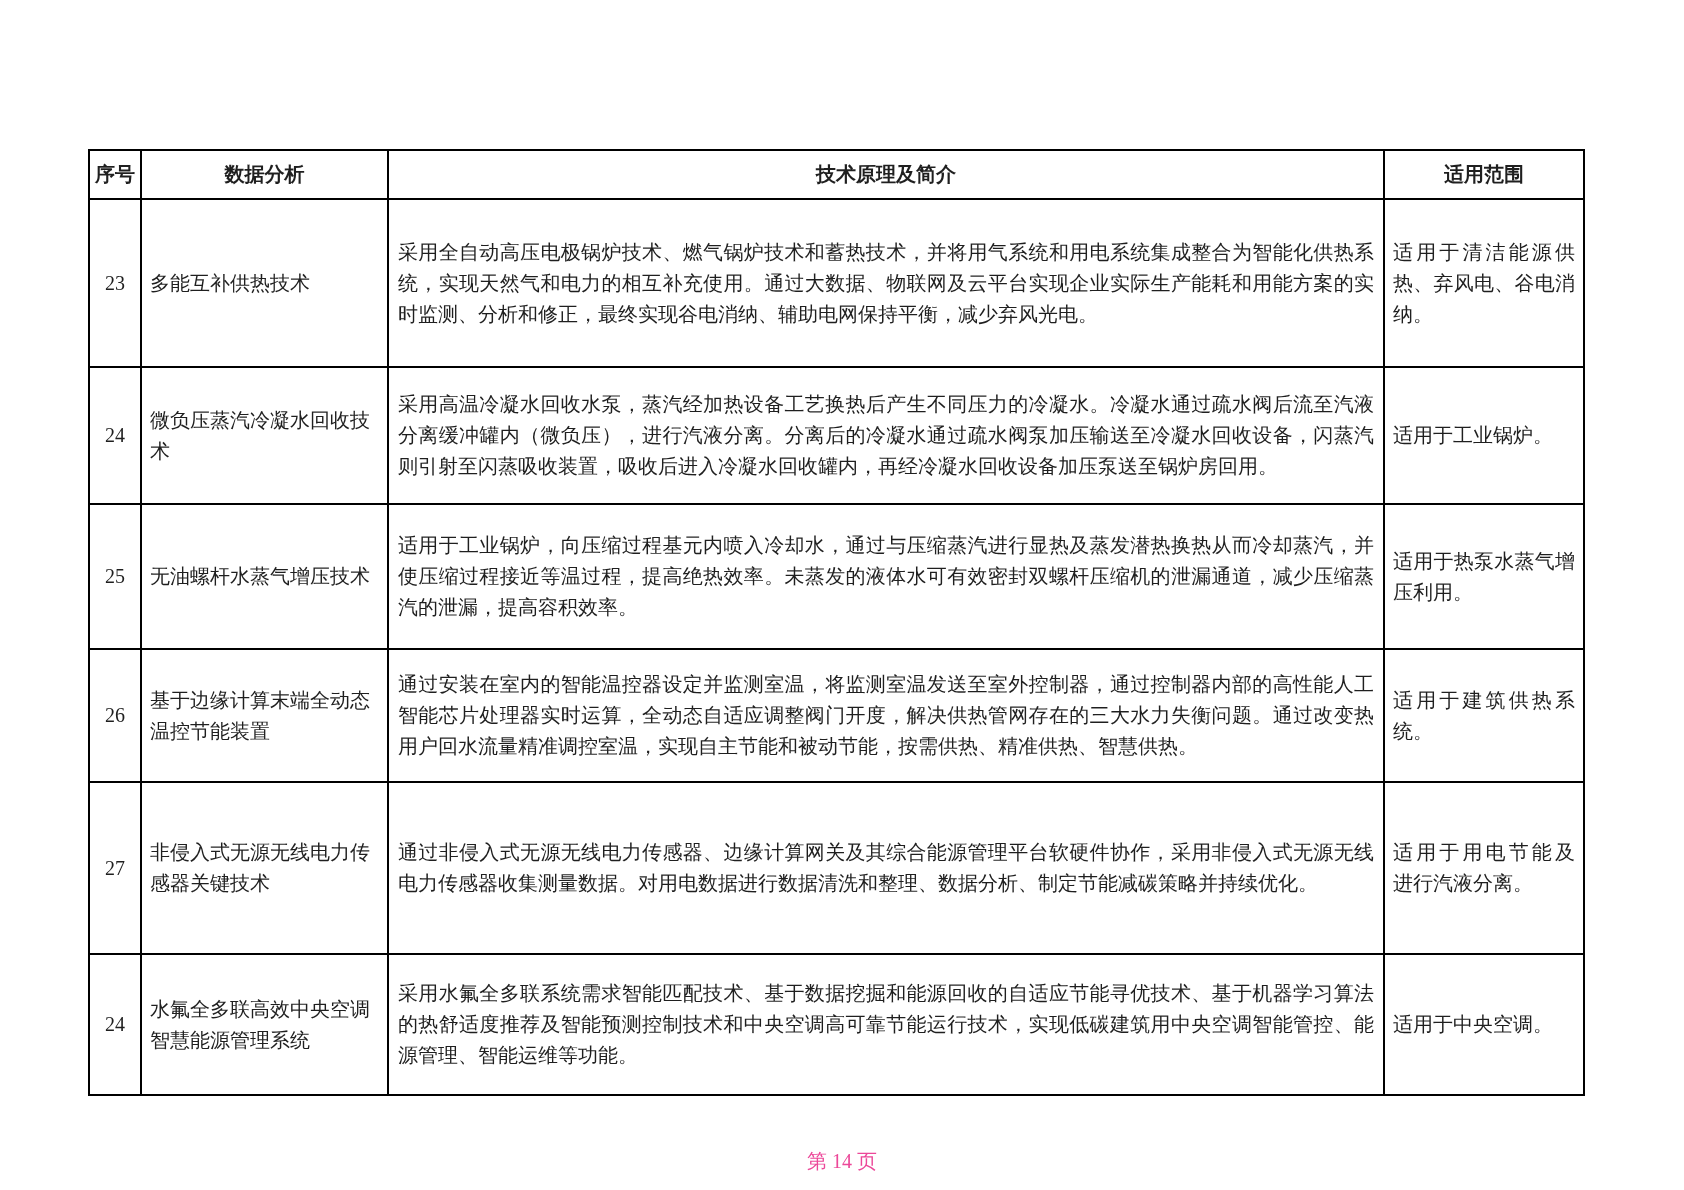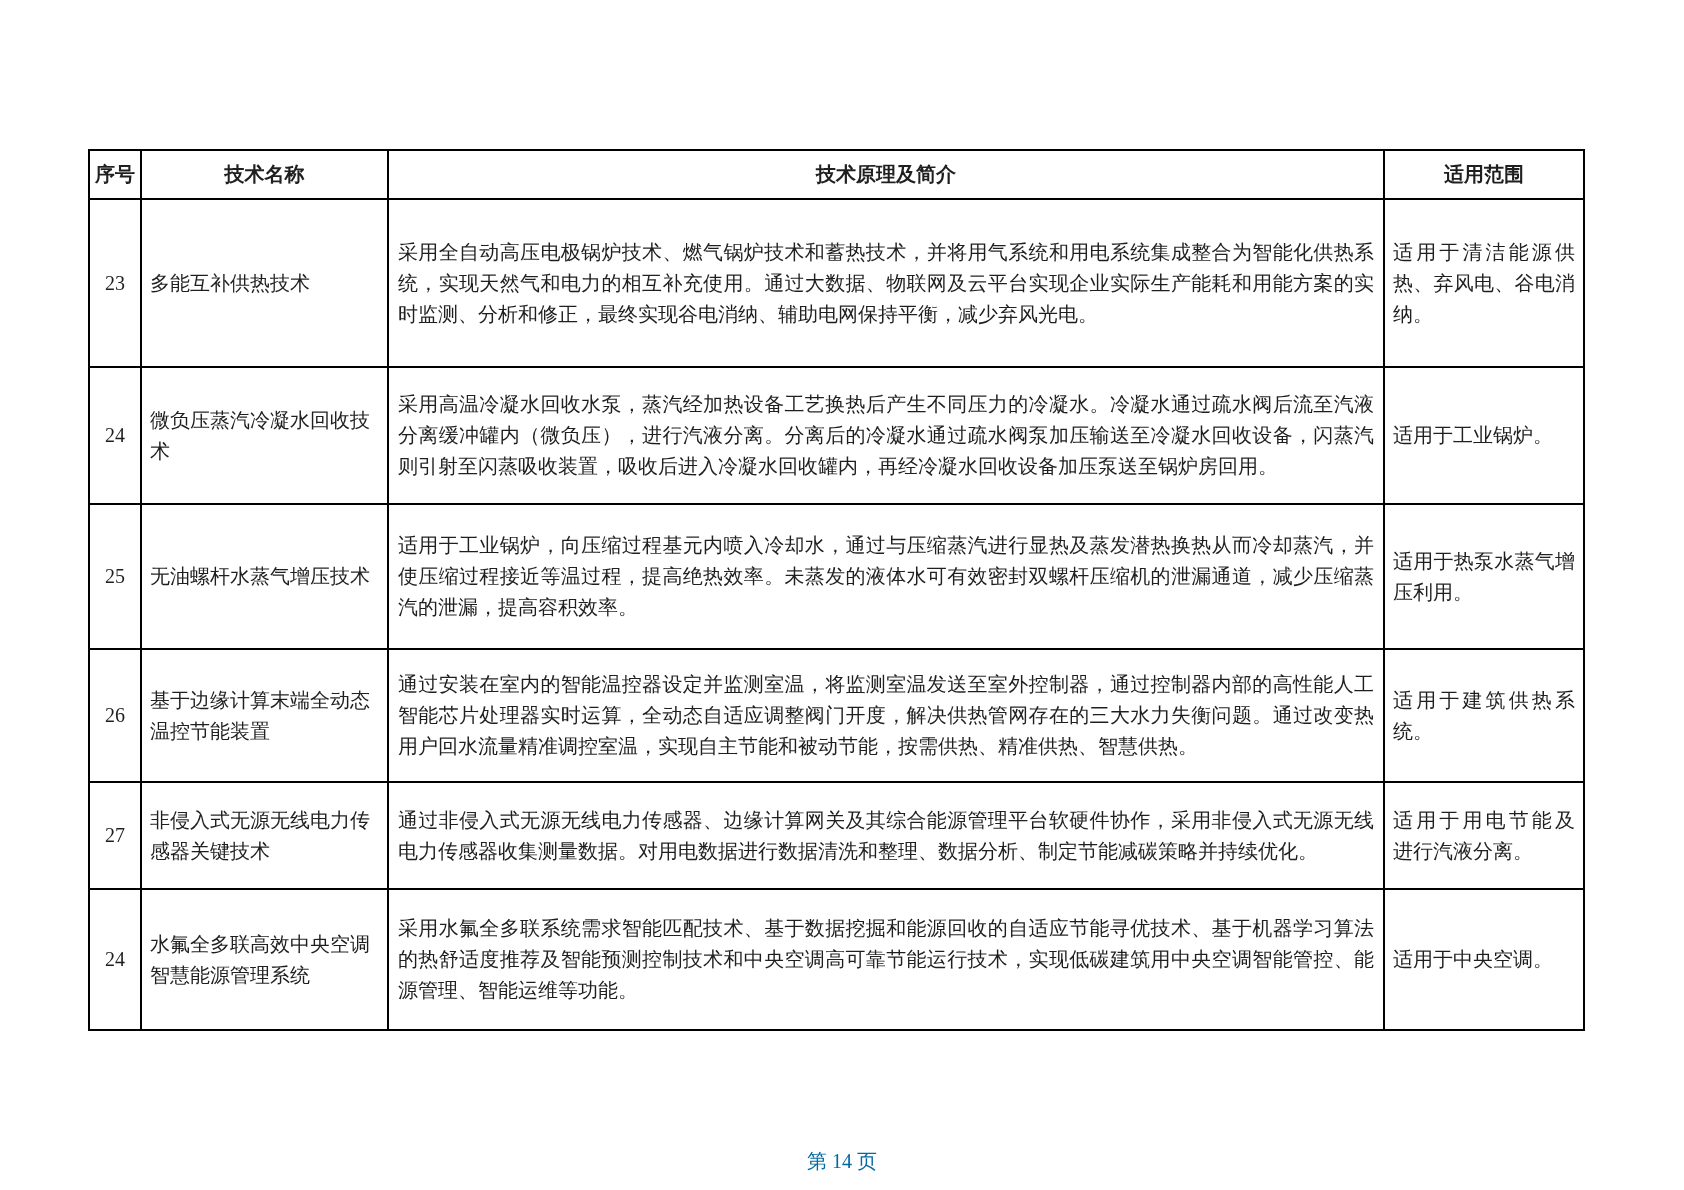--- a/index.html
+++ b/index.html
@@ -45,21 +45,21 @@
     text-align: center;
     vertical-align: middle;
     padding: 2px 4px;
   }
   thead tr { height: 49px; }
 
   tbody tr:nth-child(1) { height: 168px; }
   tbody tr:nth-child(2) { height: 137px; }
   tbody tr:nth-child(3) { height: 145px; }
   tbody tr:nth-child(4) { height: 133px; }
-  tbody tr:nth-child(5) { height: 107px; }
+  tbody tr:nth-child(5) { height: 172px; }
   tbody tr:nth-child(6) { height: 141px; }
 
   td {
     vertical-align: middle;
     line-height: 31px;
   }
   td.cell-no {
     text-align: center;
     padding: 2px 2px;
   }
@@ -75,39 +75,39 @@
     text-align: justify;
     padding: 15px 8px;
   }
   .page-footer {
     position: absolute;
     left: 0;
     top: 1112px;
     width: 1684px;
     text-align: center;
     font-size: 20px;
-    color: #0369a1;
+    color: #ec4899;
   }
 </style>
 </head>
 <body>
 
 <div class="page">
 
   <table class="tech-table">
     <colgroup>
       <col class="c-no">
       <col class="c-name">
       <col class="c-principle">
       <col class="c-scope">
     </colgroup>
     <thead>
       <tr>
         <th>序号</th>
-        <th>技术名称</th>
+        <th>数据分析</th>
         <th>技术原理及简介</th>
         <th>适用范围</th>
       </tr>
     </thead>
     <tbody>
       <tr>
         <td class="cell-no">23</td>
         <td class="cell-name">多能互补供热技术</td>
         <td class="cell-principle">采用全自动高压电极锅炉技术、燃气锅炉技术和蓄热技术，并将用气系统和用电系统集成整合为智能化供热系统，实现天然气和电力的相互补充使用。通过大数据、物联网及云平台实现企业实际生产能耗和用能方案的实时监测、分析和修正，最终实现谷电消纳、辅助电网保持平衡，减少弃风光电。</td>
         <td class="cell-scope">适用于清洁能源供热、弃风电、谷电消纳。</td>

